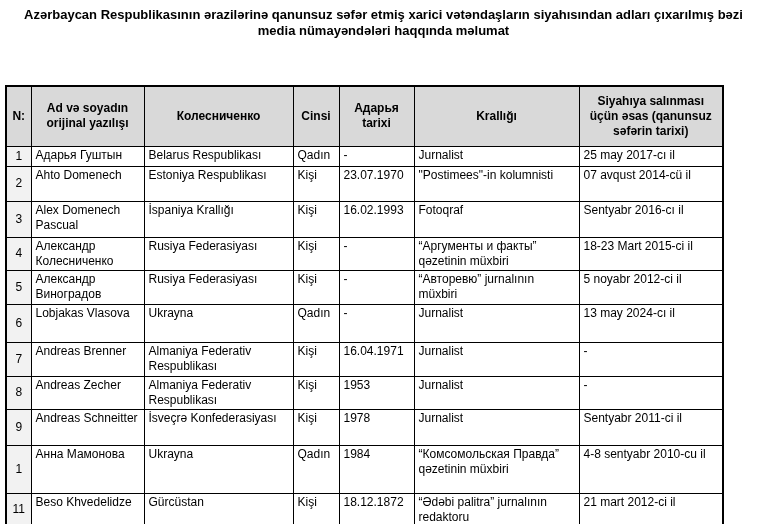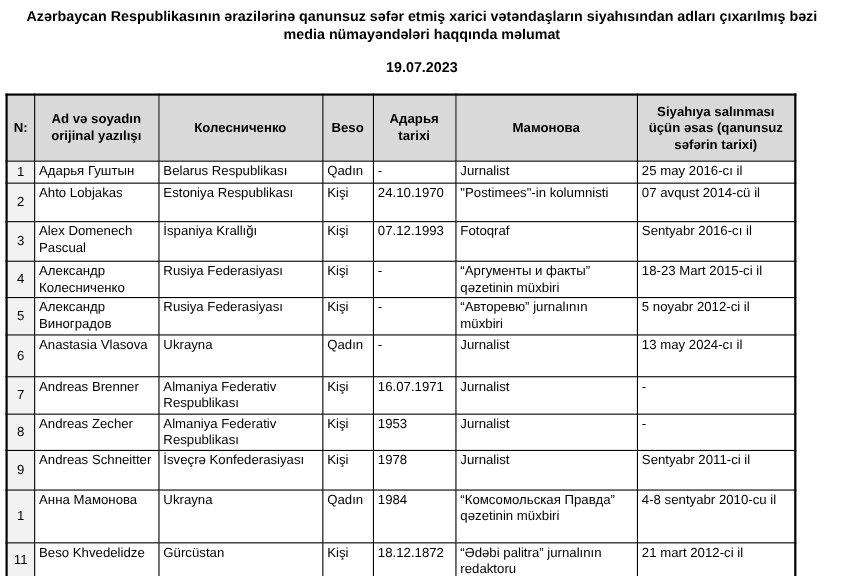--- a/index.html
+++ b/index.html
@@ -60,68 +60,67 @@
     background: #f2f2f2;
     text-align: center;
     vertical-align: middle;
   }
 </style>
 </head>
 <body>
 
 <div class="page">
   <div class="doc-title">Azərbaycan Respublikasının ərazilərinə qanunsuz səfər etmiş xarici vətəndaşların siyahısından adları çıxarılmış bəzi media nümayəndələri haqqında məlumat</div>
-  <div class="doc-date">19.07.2023</div>
 
   <table class="doc-table">
     <colgroup>
       <col style="width:25px">
       <col style="width:113px">
       <col style="width:149px">
       <col style="width:46px">
       <col style="width:75px">
       <col style="width:165px">
       <col style="width:144px">
     </colgroup>
     <thead>
       <tr id="header-row" style="height:60px">
           <th>N:</th>
           <th>Ad və soyadın orijinal yazılışı</th>
           <th>Колесниченко</th>
-          <th>Beso</th>
+          <th>Cinsi</th>
           <th>Адарья tarixi</th>
-          <th>Мамонова</th>
+          <th>Krallığı</th>
           <th>Siyahıya salınması üçün əsas (qanunsuz səfərin tarixi)</th>
         </tr>
     </thead>
     <tbody id="table-body">
         <tr style="height: 20px;">
           <td class="num-cell">1</td>
           <td>Адарья Гуштын</td>
           <td>Belarus Respublikası</td>
           <td>Qadın</td>
           <td>-</td>
           <td>Jurnalist</td>
-          <td>25 may 2016-cı il</td>
+          <td>25 may 2017-cı il</td>
         </tr>
         <tr style="height: 35px;">
           <td class="num-cell">2</td>
-          <td>Ahto Lobjakas</td>
+          <td>Ahto Domenech</td>
           <td>Estoniya Respublikası</td>
           <td>Kişi</td>
-          <td>24.10.1970</td>
+          <td>23.07.1970</td>
           <td>"Postimees"-in kolumnisti</td>
           <td>07 avqust 2014-cü il</td>
         </tr>
         <tr style="height: 36px;">
           <td class="num-cell">3</td>
           <td>Alex Domenech Pascual</td>
           <td>İspaniya Krallığı</td>
           <td>Kişi</td>
-          <td>07.12.1993</td>
+          <td>16.02.1993</td>
           <td>Fotoqraf</td>
           <td>Sentyabr 2016-cı il</td>
         </tr>
         <tr style="height: 31px;">
           <td class="num-cell">4</td>
           <td>Александр Колесниченко</td>
           <td>Rusiya Federasiyası</td>
           <td>Kişi</td>
           <td>-</td>
           <td>“Аргументы и факты” qəzetinin müxbiri</td>
@@ -131,33 +130,33 @@
           <td class="num-cell">5</td>
           <td>Александр Виноградов</td>
           <td>Rusiya Federasiyası</td>
           <td>Kişi</td>
           <td>-</td>
           <td>“Авторевю” jurnalının müxbiri</td>
           <td>5 noyabr 2012-ci il</td>
         </tr>
         <tr style="height: 38px;">
           <td class="num-cell">6</td>
-          <td>Anastasia Vlasova</td>
+          <td>Lobjakas Vlasova</td>
           <td>Ukrayna</td>
           <td>Qadın</td>
           <td>-</td>
           <td>Jurnalist</td>
           <td>13 may 2024-cı il</td>
         </tr>
         <tr style="height: 34px;">
           <td class="num-cell">7</td>
           <td>Andreas Brenner</td>
           <td>Almaniya Federativ Respublikası</td>
           <td>Kişi</td>
-          <td>16.07.1971</td>
+          <td>16.04.1971</td>
           <td>Jurnalist</td>
           <td>-</td>
         </tr>
         <tr style="height: 33px;">
           <td class="num-cell">8</td>
           <td>Andreas Zecher</td>
           <td>Almaniya Federativ Respublikası</td>
           <td>Kişi</td>
           <td>1953</td>
           <td>Jurnalist</td>

